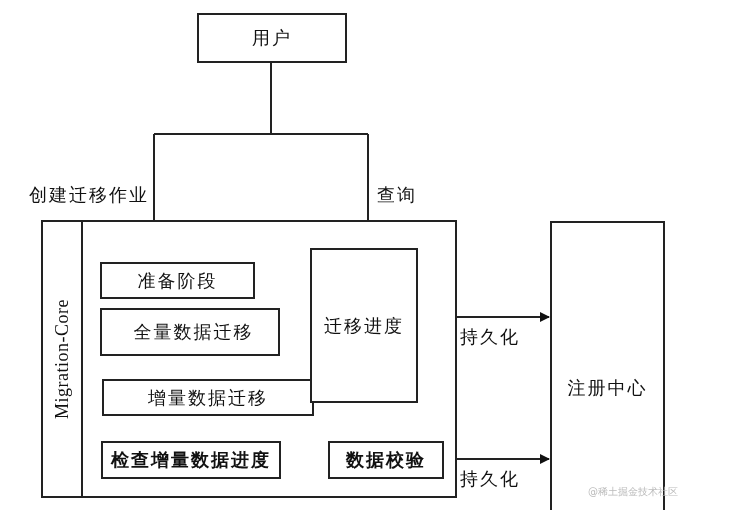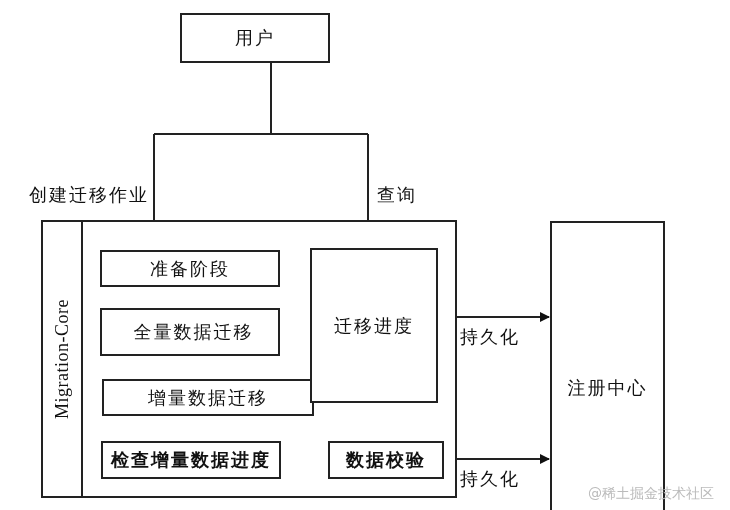--- a/index.html
+++ b/index.html
@@ -6,66 +6,66 @@
   body { width:730px; height:510px; position:relative; overflow:hidden;
          font-family:"DejaVu Serif", "Liberation Serif", serif; color:#111; }
   .box { position:absolute; box-sizing:border-box; border:2px solid #222; background:#fff;
          display:flex; align-items:center; justify-content:center; font-size:18px; letter-spacing:2px; }
   .label { position:absolute; font-size:18px; letter-spacing:2px; background:#fff; line-height:22px; white-space:nowrap;margin-top:20px; }
   svg.lines { position:absolute; left:0; top:0; }
   .vert { position:absolute; left:41px; top:220px; width:42px; height:278px; box-sizing:border-box;
           border:2px solid #222; background:#fff; }
   .vert span { position:absolute; left:50%; top:50%; transform:translate(-50%,-50%) rotate(-90deg);
                font-family:"Liberation Serif", serif; font-size:18px; white-space:nowrap; letter-spacing:0.5px; }
-  .watermark { position:absolute; left:588px; top:485px; font-size:14px; color:#bbbbbb; white-space:nowrap;
+  .watermark { position:absolute; left:588px; top:485px; font-size:10px; color:#bbbbbb; white-space:nowrap;
                font-family:"DejaVu Sans", sans-serif; }
 </style>
 </head>
 <body>
 
 <svg class="lines" width="730" height="510">
   <defs>
     <marker id="arr" markerWidth="10" markerHeight="10" refX="9" refY="5" orient="auto" markerUnits="userSpaceOnUse">
       <path d="M0,0 L10,5 L0,10 z" fill="#111"></path>
     </marker>
   </defs>
   <line x1="271" y1="62" x2="271" y2="134" stroke="#222" stroke-width="2"></line>
   <line x1="154" y1="134" x2="368" y2="134" stroke="#222" stroke-width="2"></line>
   <line x1="154" y1="134" x2="154" y2="246" stroke="#222" stroke-width="2" marker-end="url(#arr)"></line>
   <line x1="368" y1="134" x2="368" y2="247" stroke="#222" stroke-width="2" marker-end="url(#arr)"></line>
   <line x1="425" y1="317" x2="549" y2="317" stroke="#222" stroke-width="2" marker-end="url(#arr)"></line>
   <line x1="425" y1="459" x2="549" y2="459" stroke="#222" stroke-width="2" marker-end="url(#arr)"></line>
 </svg>
 
-<div class="box" style="left:180px; top:13px; width:150px; height:50px;">
+<div class="box" style="left:197px; top:13px; width:150px; height:50px;">
   <span>用户</span>
 </div>
 
 <div class="label" style="left:29px; top:164px; background:transparent;">创建迁移作业</div>
 <div class="label" style="left:377px; top:164px; background:transparent;">查询</div>
 
 <div class="box" style="left:41px; top:220px; width:416px; height:278px;"></div>
 <div class="vert">
   <span>Migration-Core</span>
 </div>
 
-<div class="box" style="left:100px; top:250px; width:180px; height:37px;">
+<div class="box" style="left:100px; top:262px; width:155px; height:37px;">
   <span>准备阶段</span>
 </div>
 <div class="box" style="left:100px; top:308px; width:180px; height:48px;padding-left:7px;">
   <span>全量数据迁移</span>
 </div>
 <div class="box" style="left:102px; top:379px; width:212px; height:37px;">
   <span>增量数据迁移</span>
 </div>
 <div class="box" style="left:101px; top:441px; width:180px; height:38px;font-weight:bold;">
   <span>检查增量数据进度</span>
 </div>
 
-<div class="box" style="left:310px; top:248px; width:128px; height:155px;">
+<div class="box" style="left:310px; top:248px; width:108px; height:155px;">
   <span>迁移进度</span>
 </div>
 <div class="box" style="left:328px; top:441px; width:116px; height:38px;font-weight:bold;">
   <span>数据校验</span>
 </div>
 
 <div class="label" style="left:460px; top:306px;">持久化</div>
 <div class="label" style="left:460px; top:448px;">持久化</div>
 
 <div class="box" style="left:550px; top:221px; width:115px; height:333px;">

